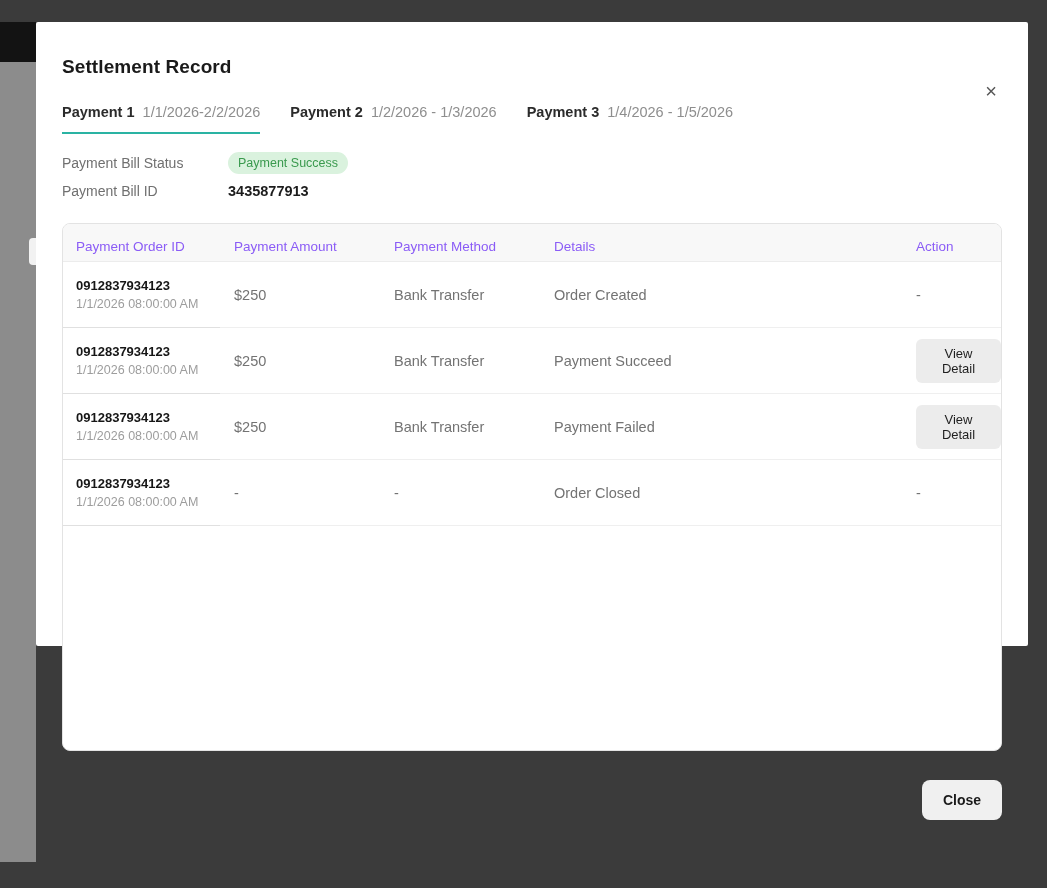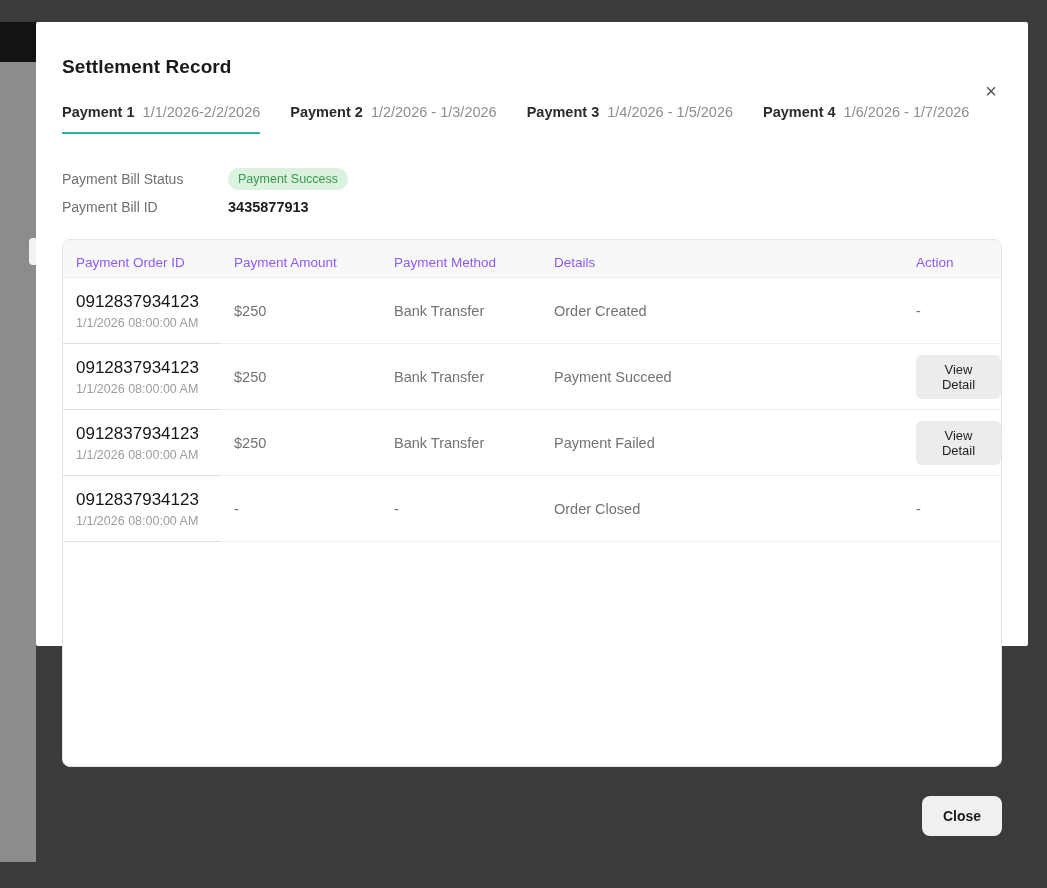--- a/index.html
+++ b/index.html
@@ -31,21 +31,21 @@
 
   
   .tabs { display: flex; gap: 30px; margin-top: 26px; }
   .tab { padding-bottom: 12px; border-bottom: 2px solid transparent; cursor: pointer;
          font-size: 14.5px; white-space: nowrap; }
   .tab .tab-label { font-weight: 700; color: #2b2b2b; }
   .tab .tab-range { color: #8e8e8e; font-weight: 400; margin-left: 4px; }
   .tab.active { border-bottom-color: var(--accent); }
 
   
-  .fields { margin-top: 34px; }
+  .fields { margin-top: 18px; }
   .field-row { display: flex; align-items: center; margin-bottom: 9px; }
   .field-label { width: 166px; font-size: 14px; color: #707070; }
   .badge {
     display: inline-block; background: var(--badge-bg); color: var(--badge-text);
     font-size: 12.5px; padding: 4px 10px; border-radius: 12px; line-height: 1.15;
   }
   .field-value { font-size: 14.5px; font-weight: 700; color: #1c1c1c; }
 
   
   .table-card {
@@ -58,21 +58,21 @@
     background: #f8f8f8; height: 38px; align-items: center;
     border-bottom: 1px solid #ececec;
   }
   .t-head .t-cell { font-size: 13.5px; color: #8b5cf6; margin-top: 8px; }
   .t-cell { padding-left: 13px; }
   .t-row {
     height: 66px; align-items: center;
     border-bottom: 1px solid;
     border-image: linear-gradient(to right, #e0e0e0 0 158px, #efefef 158px) 1;
   }
-  .order-id { font-size: 17px; font-weight: 400; color: #161616; margin-bottom: 4px; }
+  .order-id { font-size: 13px; font-weight: 700; color: #161616; margin-bottom: 4px; }
   .order-ts { font-size: 12.5px; color: #9d9d9d; }
   .cell-plain { font-size: 14.5px; color: #737373; }
   .view-detail-btn {
     display: inline-block; background: #ececec; border: none; border-radius: 6px;
     font-family: "Liberation Sans", sans-serif;
     font-size: 13px; font-weight: 500; color: #1f1f1f;
     padding: 7px 11px; cursor: pointer; text-align: center;
   }
   .action-cell { padding-left: 13px; }
 
@@ -101,24 +101,20 @@
       <span class="tab-label">Payment 1</span>
       <span class="tab-range">1/1/2026-2/2/2026</span>
     </div>
     <div class="tab">
       <span class="tab-label">Payment 2</span>
       <span class="tab-range">1/2/2026 - 1/3/2026</span>
     </div>
     <div class="tab">
       <span class="tab-label">Payment 3</span>
       <span class="tab-range">1/4/2026 - 1/5/2026</span>
-    </div>
-    <div class="tab">
-      <span class="tab-label">Payment 4</span>
-      <span class="tab-range">1/6/2026 - 1/7/2026</span>
     </div>
   </div>
 
   <div class="fields">
     <div class="field-row">
       <div class="field-label">Payment Bill Status</div>
       <span class="badge">Payment Success</span>
     </div>
     <div class="field-row">
       <div class="field-label">Payment Bill ID</div>

